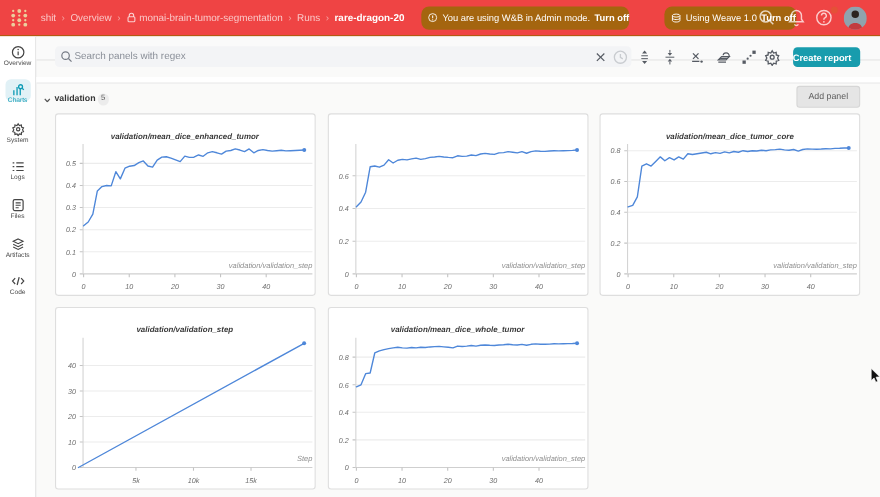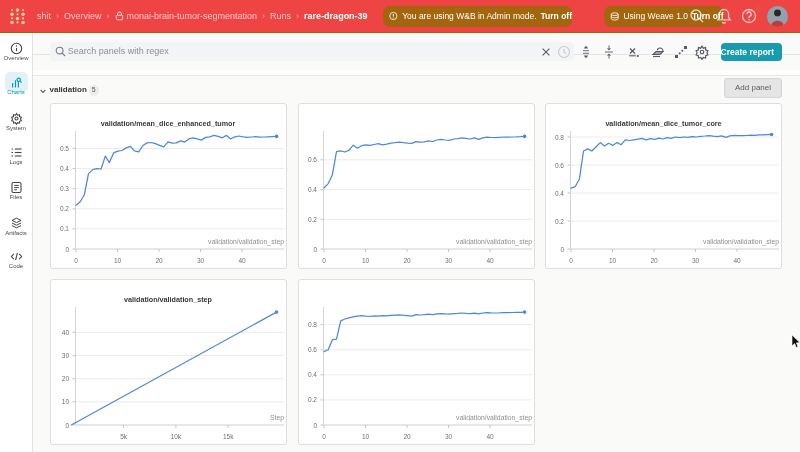--- a/index.html
+++ b/index.html
@@ -20,21 +20,21 @@
 
 .toolbar { position:absolute; left:33px; top:32.5px; width:767px; height:22px; background:#fafafa; border-bottom:1px solid #e4e4e4; }
 .searchbox { position:absolute; left:16.7px; top:9px; width:524px; height:19px; background:#f3f4f6; border-radius:4px; }
 .searchbox .stext { position:absolute; left:18px; top:4.5px; font-size:9px; color:#8a8f98; }
 .creport { position:absolute; left:687.6px; top:10px; width:61px; height:18px; background:#189cad; border-radius:4px; color:#fff; font-size:8.5px; font-weight:700; text-align:left; line-height:18px; }
 
 .contentband { position:absolute; left:33px; top:70px; width:767px; height:6px; background:#ffffff; border-bottom:1px solid #e8e8e8; }
 .vtitle { position:absolute; left:49.5px; top:85px; font-size:8px; font-weight:700; color:#363636; }
 .vbadge { position:absolute; left:88.5px; top:85px; width:10.5px; height:10.5px; background:#ececec; border-radius:50%; font-size:7px; color:#565656; text-align:center; line-height:10.5px; }
 .addpanel { position:absolute; left:724px; top:77.5px; width:58px; height:20.5px; background:#e5e5e5; border:1px solid #d6d6d6; border-radius:3px; font-size:8px; color:#5c5c5c; text-align:center; line-height:18.5px; }
-.panel { position:absolute; width:237px; height:166px; background:#fff; border:1px solid #dedede; border-radius:3px; }
+.panel { position:absolute; width:237px; height:166px; background:#fff; border:1px solid #dedede; border-radius:3px;font-style:italic; }
 .ptitle { position:absolute; left:0; top:15px; width:100%; text-align:center; font-size:7.2px; font-weight:700; color:#383838; }
 </style></head>
 <body>
 
 <div class="topbar">
   <svg class="logo" width="30" height="32" viewBox="0 0 30 32" style="position:absolute;left:7px;top:0">
     <g fill="#eccf9d">
       <circle cx="5" cy="10" r="1.05"></circle>
         <circle cx="5" cy="14.2" r="1.75"></circle>
         <circle cx="5" cy="18.4" r="1.05"></circle>
@@ -55,21 +55,21 @@
     <span>Overview</span>
       <span class="sep">›</span>
     <svg width="9" height="10" viewBox="0 0 9 10" style="margin-right:3px">
         <path d="M2.5 4.2 V3 a2 2 0 0 1 4 0 v1.2" fill="none" stroke="rgba(255,255,255,0.75)" stroke-width="1"></path>
         <rect x="1.4" y="4.2" width="6.2" height="4.6" rx="1" fill="none" stroke="rgba(255,255,255,0.75)" stroke-width="1"></rect>
       </svg>
     <span>monai-brain-tumor-segmentation</span>
       <span class="sep">›</span>
     <span>Runs</span>
       <span class="sep">›</span>
-    <b class="run">rare-dragon-39</b>
+    <b class="run">rare-dragon-20</b>
   </div>
 
   <div class="pill" style="left:383px; width:189px; padding-left:6px;">
     <svg width="10" height="10" viewBox="0 0 11 11">
         <circle cx="5.5" cy="5.5" r="4.6" fill="none" stroke="#fff" stroke-width="1"></circle>
         <line x1="5.5" y1="3" x2="5.5" y2="6.2" stroke="#fff" stroke-width="1.2"></line>
         <circle cx="5.5" cy="8" r="0.7" fill="#fff"></circle>
       </svg>
     <span style="margin-left:4.5px">You are using W&amp;B in Admin mode.</span>
       <b>Turn off</b>
@@ -406,20 +406,21 @@
       <line x1="124.9" y1="145.0" x2="124.9" y2="148.0" stroke="#c4c4c4" stroke-width="1"></line>
       <text x="124.9" y="159.0" font-size="6.5" fill="#6e6e6e" text-anchor="middle" font-family="Liberation Sans, sans-serif">10k</text>
       <line x1="177.2" y1="145.0" x2="177.2" y2="148.0" stroke="#c4c4c4" stroke-width="1"></line>
       <text x="177.2" y="159.0" font-size="6.5" fill="#6e6e6e" text-anchor="middle" font-family="Liberation Sans, sans-serif">15k</text>
       <text x="233.0" y="139.5" font-size="6.8" fill="#8f8f8f" text-anchor="end" font-family="Liberation Sans, sans-serif">Step</text>
       <polyline points="20.3,145.0 225.5,32.1" fill="none" stroke="#4e87d9" stroke-width="1.25" stroke-linejoin="round" stroke-linecap="round"></polyline>
       <circle cx="225.5" cy="32.1" r="1.8" fill="#4e87d9"></circle>
     </svg>
 </div>
 <div class="panel" style="left:297.5px;top:279px">
+  <div class="ptitle">validation/mean_dice_whole_tumor</div>
   <svg width="237" height="166" viewBox="0 0 237 166" style="position:absolute;left:0;top:0">
       <line x1="24.5" y1="145.0" x2="233.0" y2="145.0" stroke="#cfcfcf" stroke-width="1"></line>
       <line x1="21.5" y1="145.0" x2="24.5" y2="145.0" stroke="#c4c4c4" stroke-width="1"></line>
       <text x="18.0" y="147.5" font-size="6.5" fill="#6e6e6e" text-anchor="end" font-family="Liberation Sans, sans-serif">0</text>
       <line x1="24.5" y1="119.9" x2="233.0" y2="119.9" stroke="#ececec" stroke-width="1"></line>
       <line x1="21.5" y1="119.9" x2="24.5" y2="119.9" stroke="#c4c4c4" stroke-width="1"></line>
       <text x="18.0" y="122.4" font-size="6.5" fill="#6e6e6e" text-anchor="end" font-family="Liberation Sans, sans-serif">0.2</text>
       <line x1="24.5" y1="94.8" x2="233.0" y2="94.8" stroke="#ececec" stroke-width="1"></line>
       <line x1="21.5" y1="94.8" x2="24.5" y2="94.8" stroke="#c4c4c4" stroke-width="1"></line>
       <text x="18.0" y="97.3" font-size="6.5" fill="#6e6e6e" text-anchor="end" font-family="Liberation Sans, sans-serif">0.4</text>

